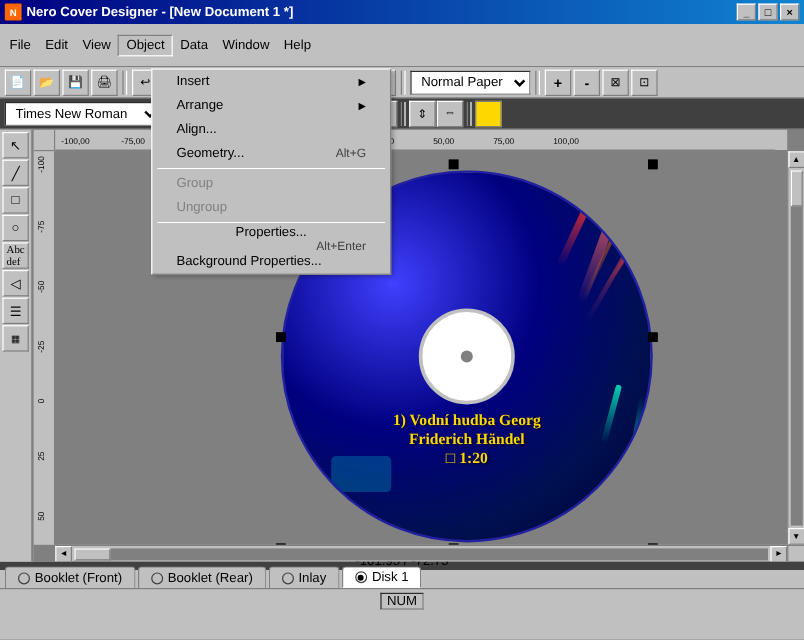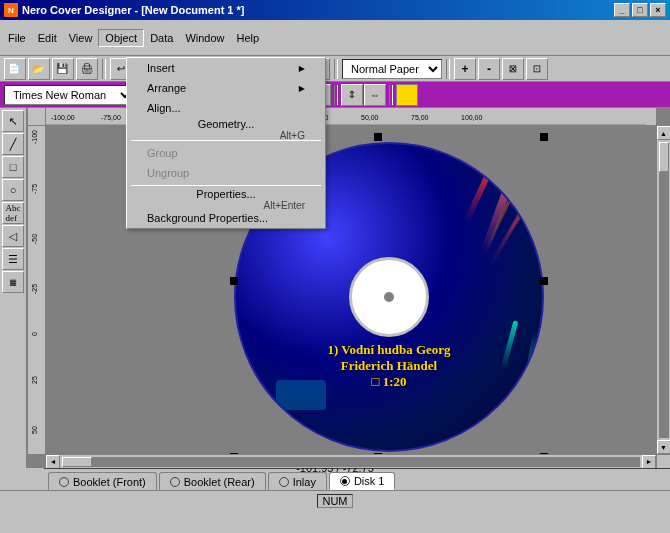--- a/index.html
+++ b/index.html
@@ -79,21 +79,21 @@
       font-size: 10px; cursor: pointer;
     }
     .tb-separator { width: 4px; height: 20px; border-left: 1px solid #808080; border-right: 1px solid white; margin: 0 2px; }
     .toolbar-select {
       height: 20px; font-size: 11px; background: white; border: 1px inset #808080; padding: 0 4px; min-width: 100px;
     }
     .zoom-btn { width: 22px; height: 22px; background: #c0c0c0; border: 1px solid; border-color: #ffffff #808080 #808080 #ffffff; display: flex; align-items: center; justify-content: center; font-size: 12px; font-weight: bold; cursor: pointer; }
 
     
     .toolbar2 {
-      background: #a21caf;
+      background: #404040;
       height: 26px;
       display: flex;
       align-items: center;
       gap: 1px;
       padding: 2px 4px;
       border-bottom: 1px solid #808080;
     }
     .font-select {
       height: 20px; font-size: 11px; background: white; border: 1px inset #808080; padding: 0 4px; width: 130px;
     }
@@ -254,22 +254,21 @@
       font-size: 11px;
     }
 
     
     .tab-bar {
       height: 22px;
       background: #c0c0c0;
       display: flex;
       align-items: flex-end;
       padding: 0 4px;
-      border-top: 1px solid #404040;
-      margin-left: 44px;
+      border-top: 7px solid #404040;
     }
     .tab {
       height: 18px;
       padding: 0 10px;
       background: #c0c0c0;
       border: 1px solid #808080;
       border-bottom: none;
       border-top-left-radius: 3px;
       border-top-right-radius: 3px;
       display: flex;
@@ -555,21 +554,21 @@
   </div>
 
   <div class="menu-row submenu-arrow">
     <span>Arrange</span>
   </div>
 
   <div class="menu-row">
     <span>Align...</span>
   </div>
 
-  <div class="menu-row" style="display:flex; justify-content:space-between;flex-direction:column;">
+  <div class="menu-row" style="display:flex; justify-content:space-between;">
     <span>Geometry...</span>
     <span class="shortcut">Alt+G</span>
   </div>
   <div class="menu-divider"></div>
 
   <div class="menu-row disabled">
     <span>Group</span>
   </div>
 
   <div class="menu-row disabled">

